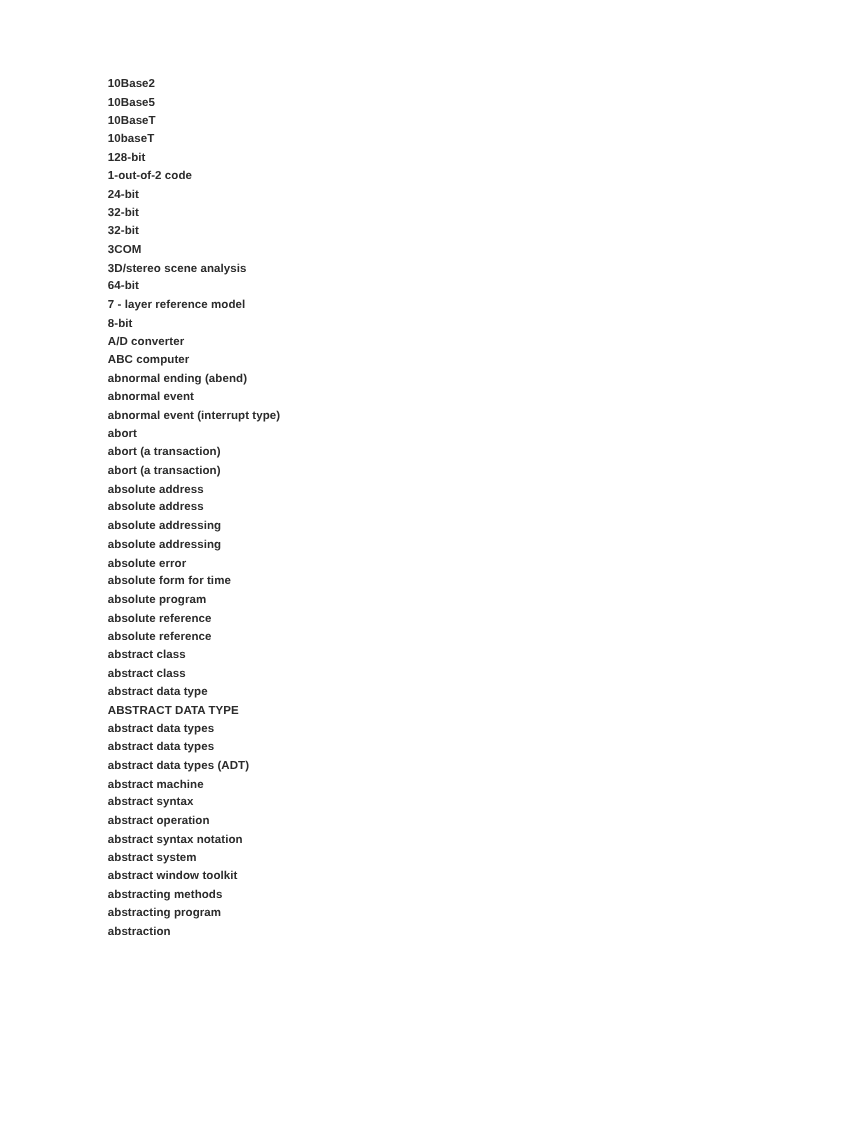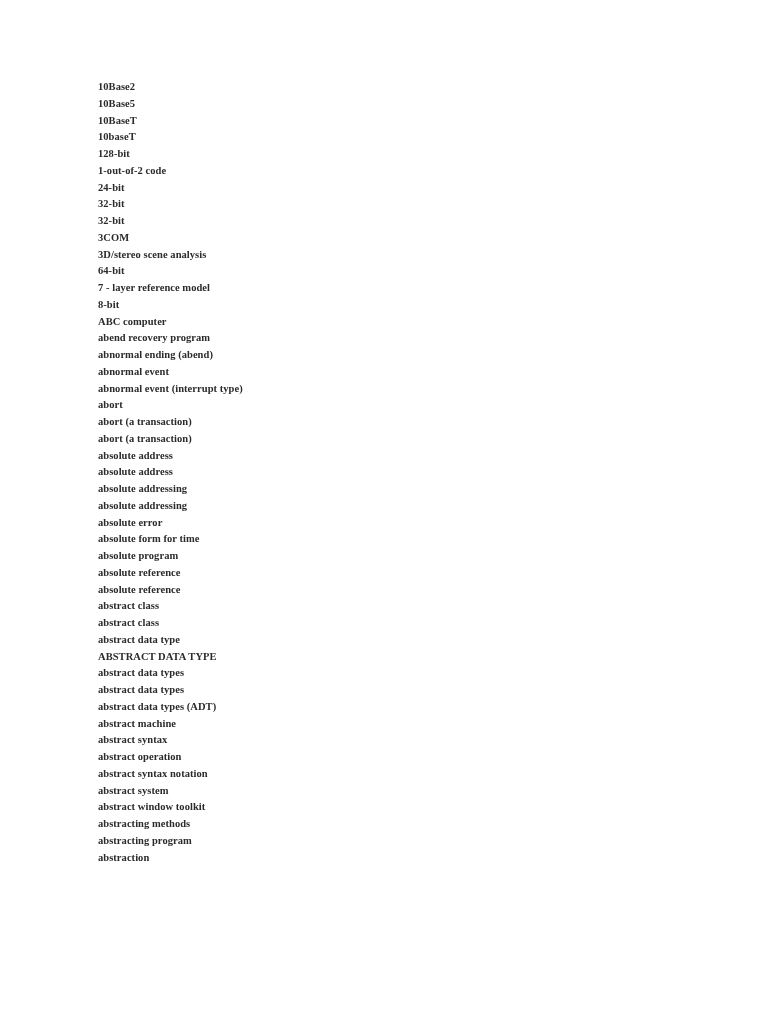--- a/index.html
+++ b/index.html
@@ -15,26 +15,25 @@
   }
   #page {
     position: relative;
     width: 768px;
     height: 1024px;
     background: #ffffff;
   }
   #term-list {
     position: absolute;
     left: 98px;
-    top: 79px;
+    top: 68px;
     width: 600px;
     margin: 0;
     padding: 0;
     list-style: none;
-    font-family: Liberation Serif, serif;
   }
   .term-entry {
     font-size: 10.5px;
     line-height: 16.75px;
     height: 16.75px;
     color: #2b2b2b;
     font-weight: 600;
     letter-spacing: 0.05px;
     white-space: pre;
     -webkit-font-smoothing: none;
@@ -52,22 +51,22 @@
       <li class="term-entry">128-bit</li>
       <li class="term-entry">1-out-of-2 code</li>
       <li class="term-entry">24-bit</li>
       <li class="term-entry">32-bit</li>
       <li class="term-entry">32-bit</li>
       <li class="term-entry">3COM</li>
       <li class="term-entry">3D/stereo scene analysis</li>
       <li class="term-entry">64-bit</li>
       <li class="term-entry">7 - layer reference model</li>
       <li class="term-entry">8-bit</li>
+      <li class="term-entry">A/D converter</li>
       <li class="term-entry">ABC computer</li>
-      <li class="term-entry">abend recovery program</li>
       <li class="term-entry">abnormal ending (abend)</li>
       <li class="term-entry">abnormal event</li>
       <li class="term-entry">abnormal event (interrupt type)</li>
       <li class="term-entry">abort</li>
       <li class="term-entry">abort (a transaction)</li>
       <li class="term-entry">abort (a transaction)</li>
       <li class="term-entry">absolute address</li>
       <li class="term-entry">absolute address</li>
       <li class="term-entry">absolute addressing</li>
       <li class="term-entry">absolute addressing</li>

